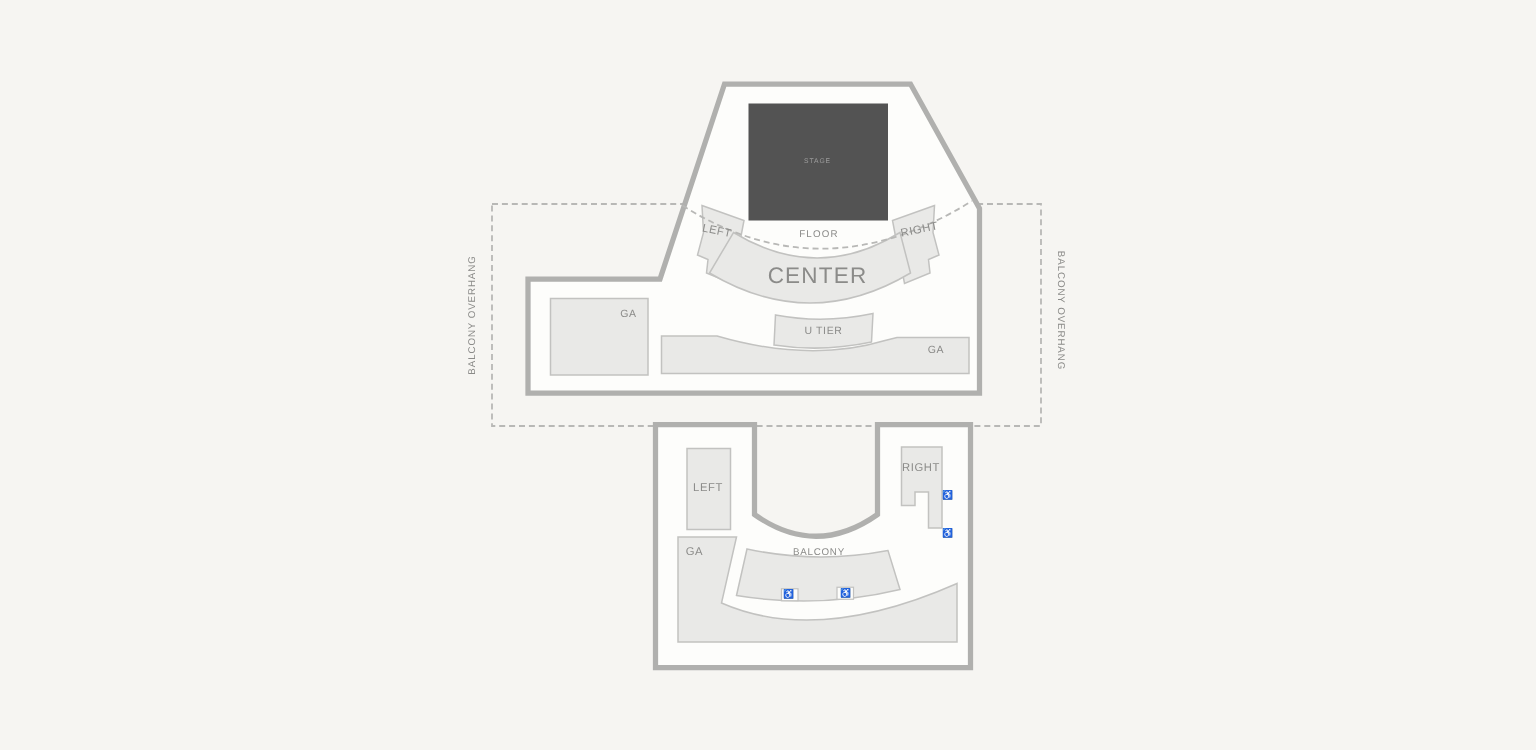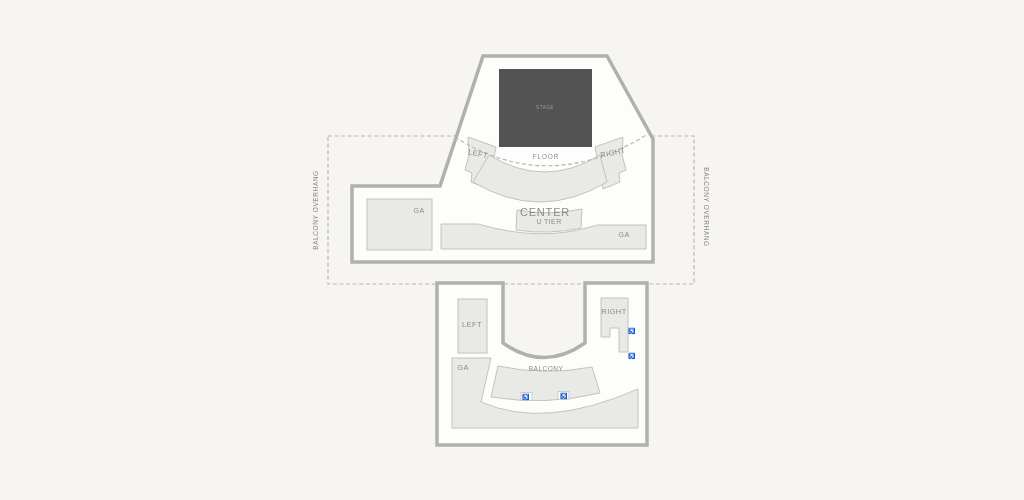--- a/index.html
+++ b/index.html
@@ -58,21 +58,21 @@
 
     <rect x="521" y="392.5" width="11" height="8" class="notch"></rect>
     <rect x="558" y="391.5" width="11" height="8" class="notch"></rect>
   </svg>
 
   <div class="lbl stage-lbl" style="left:545px;top:108px;font-size:4.5px;letter-spacing:0.6px;">STAGE</div>
 
   <div class="lbl" style="left:546px;top:157px;font-size:6.5px;letter-spacing:0.8px;">FLOOR</div>
   <div class="lbl rcw" style="left:478px;top:154px;font-size:7.5px;">LEFT</div>
   <div class="lbl rccw" style="left:613px;top:153px;font-size:7.5px;">RIGHT</div>
-  <div class="lbl" style="left:545px;top:184px;font-size:11px;letter-spacing:0.8px;margin-top:28px;">CENTER</div>
+  <div class="lbl" style="left:545px;top:184px;font-size:15px;letter-spacing:0.8px;">CENTER</div>
   <div class="lbl" style="left:549px;top:221px;font-size:7px;">U TIER</div>
   <div class="lbl" style="left:419px;top:210px;font-size:7px;">GA</div>
   <div class="lbl" style="left:624px;top:234px;font-size:7px;">GA</div>
 
   <div class="lbl" style="left:472px;top:325px;font-size:7.5px;">LEFT</div>
   <div class="lbl" style="left:614px;top:312px;font-size:7.5px;">RIGHT</div>
   <div class="lbl" style="left:463px;top:368px;font-size:7.5px;">GA</div>
   <div class="lbl" style="left:546px;top:369px;font-size:6.5px;letter-spacing:0.5px;">BALCONY</div>
 
   <div class="lbl vup" style="left:316px;top:210px;font-size:6.5px;letter-spacing:0.6px;">BALCONY OVERHANG</div>

